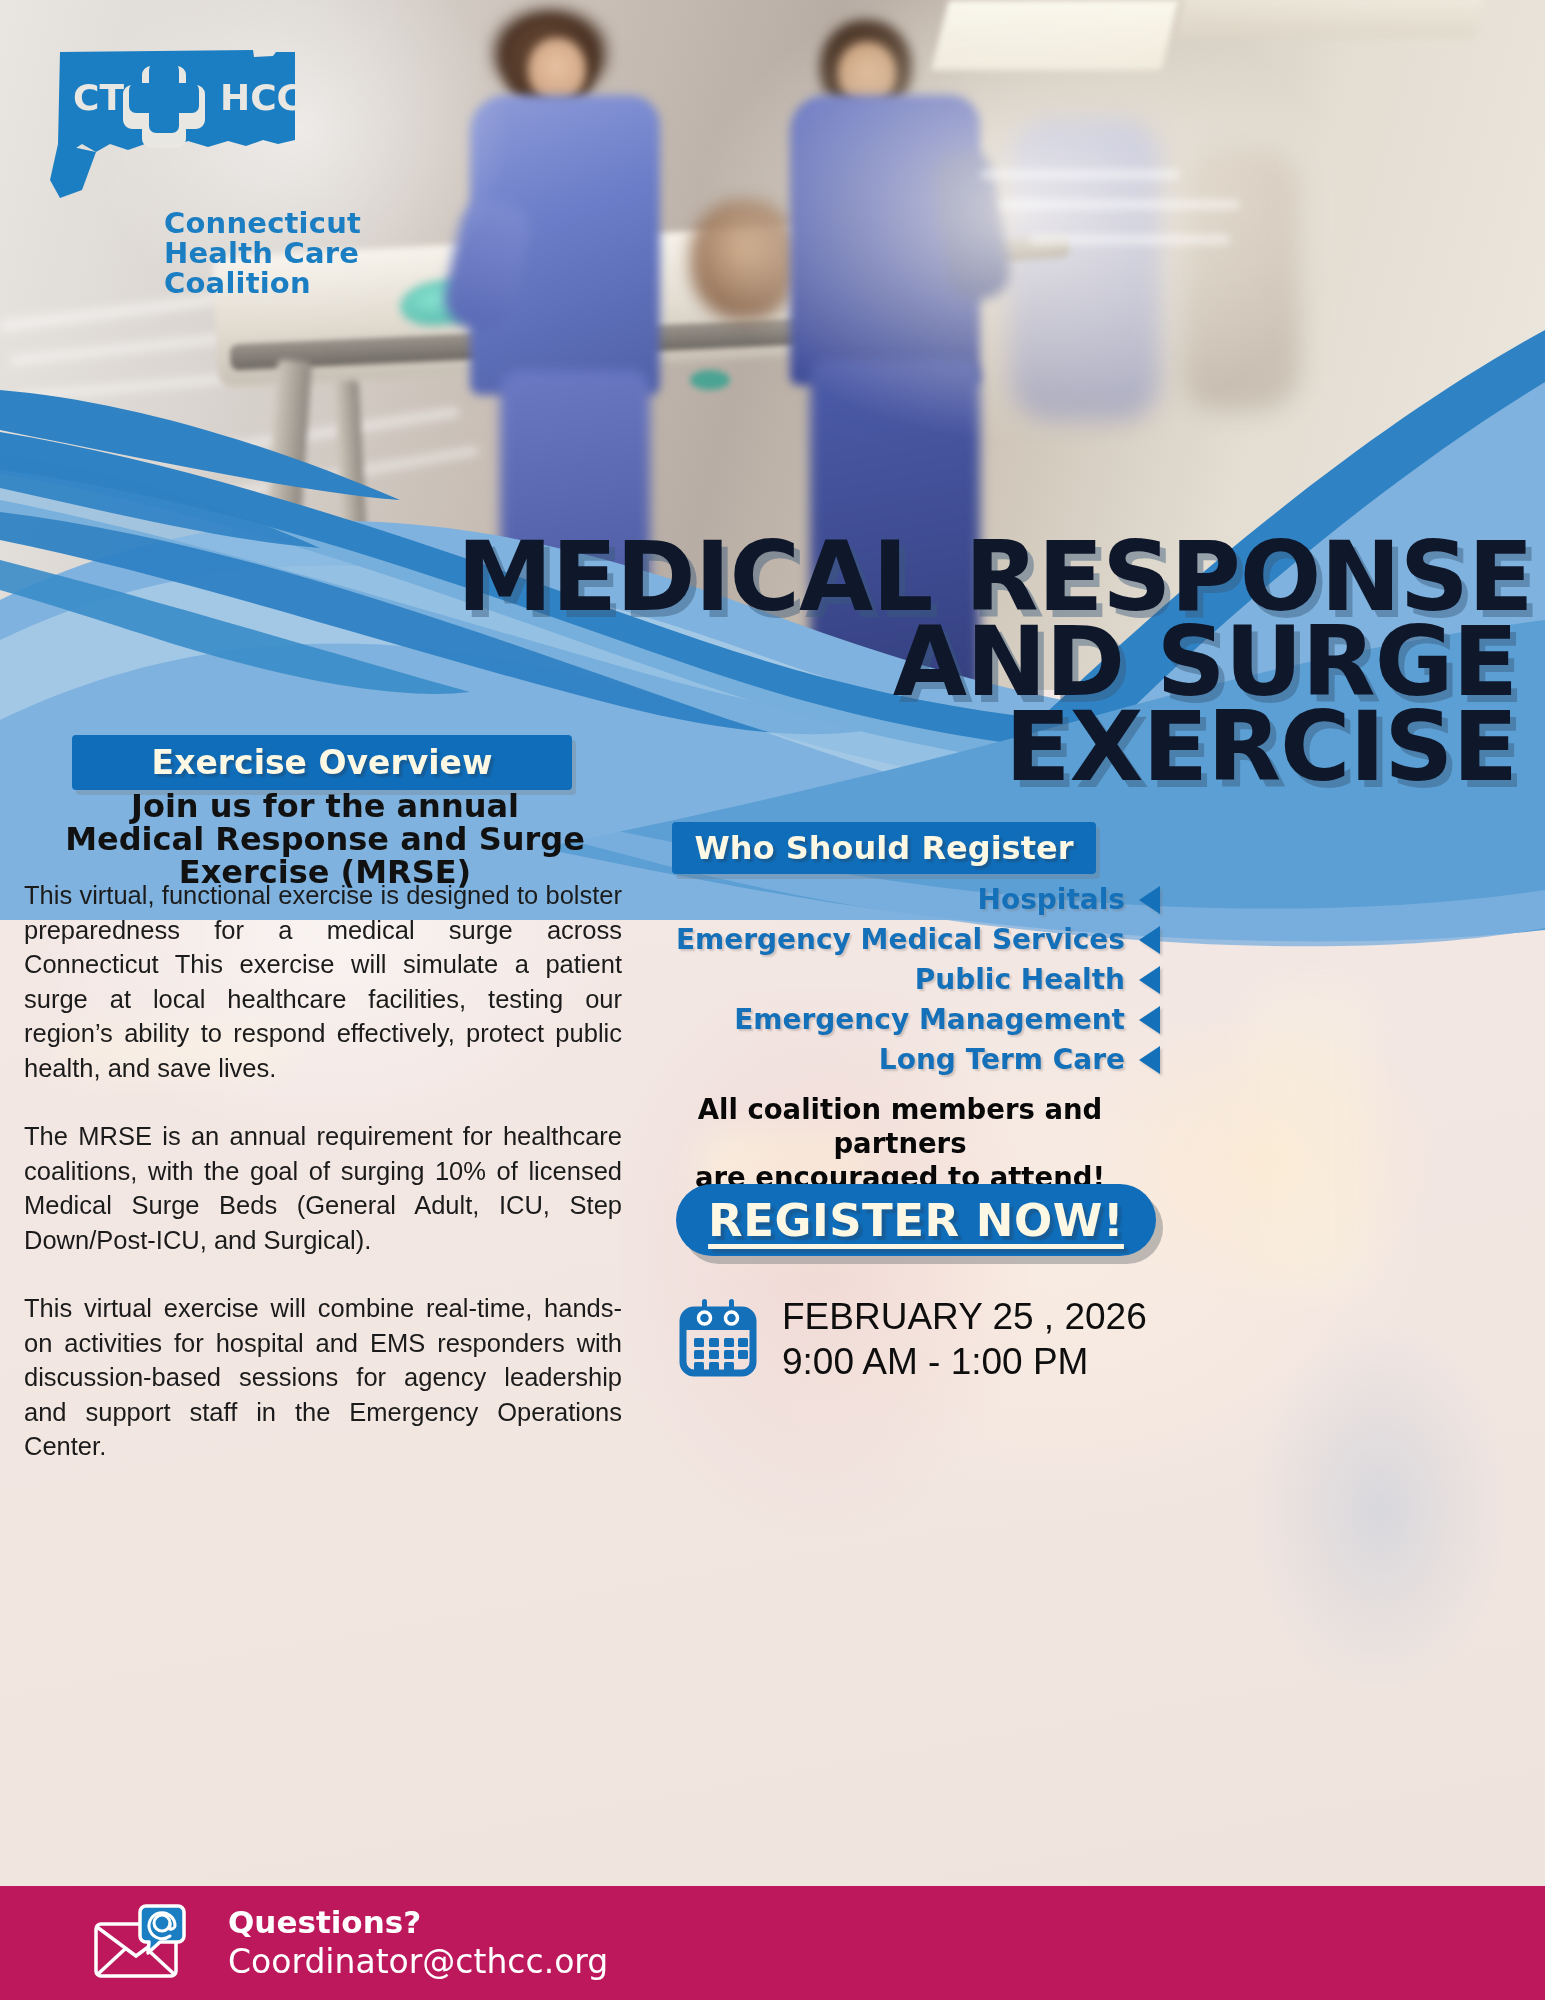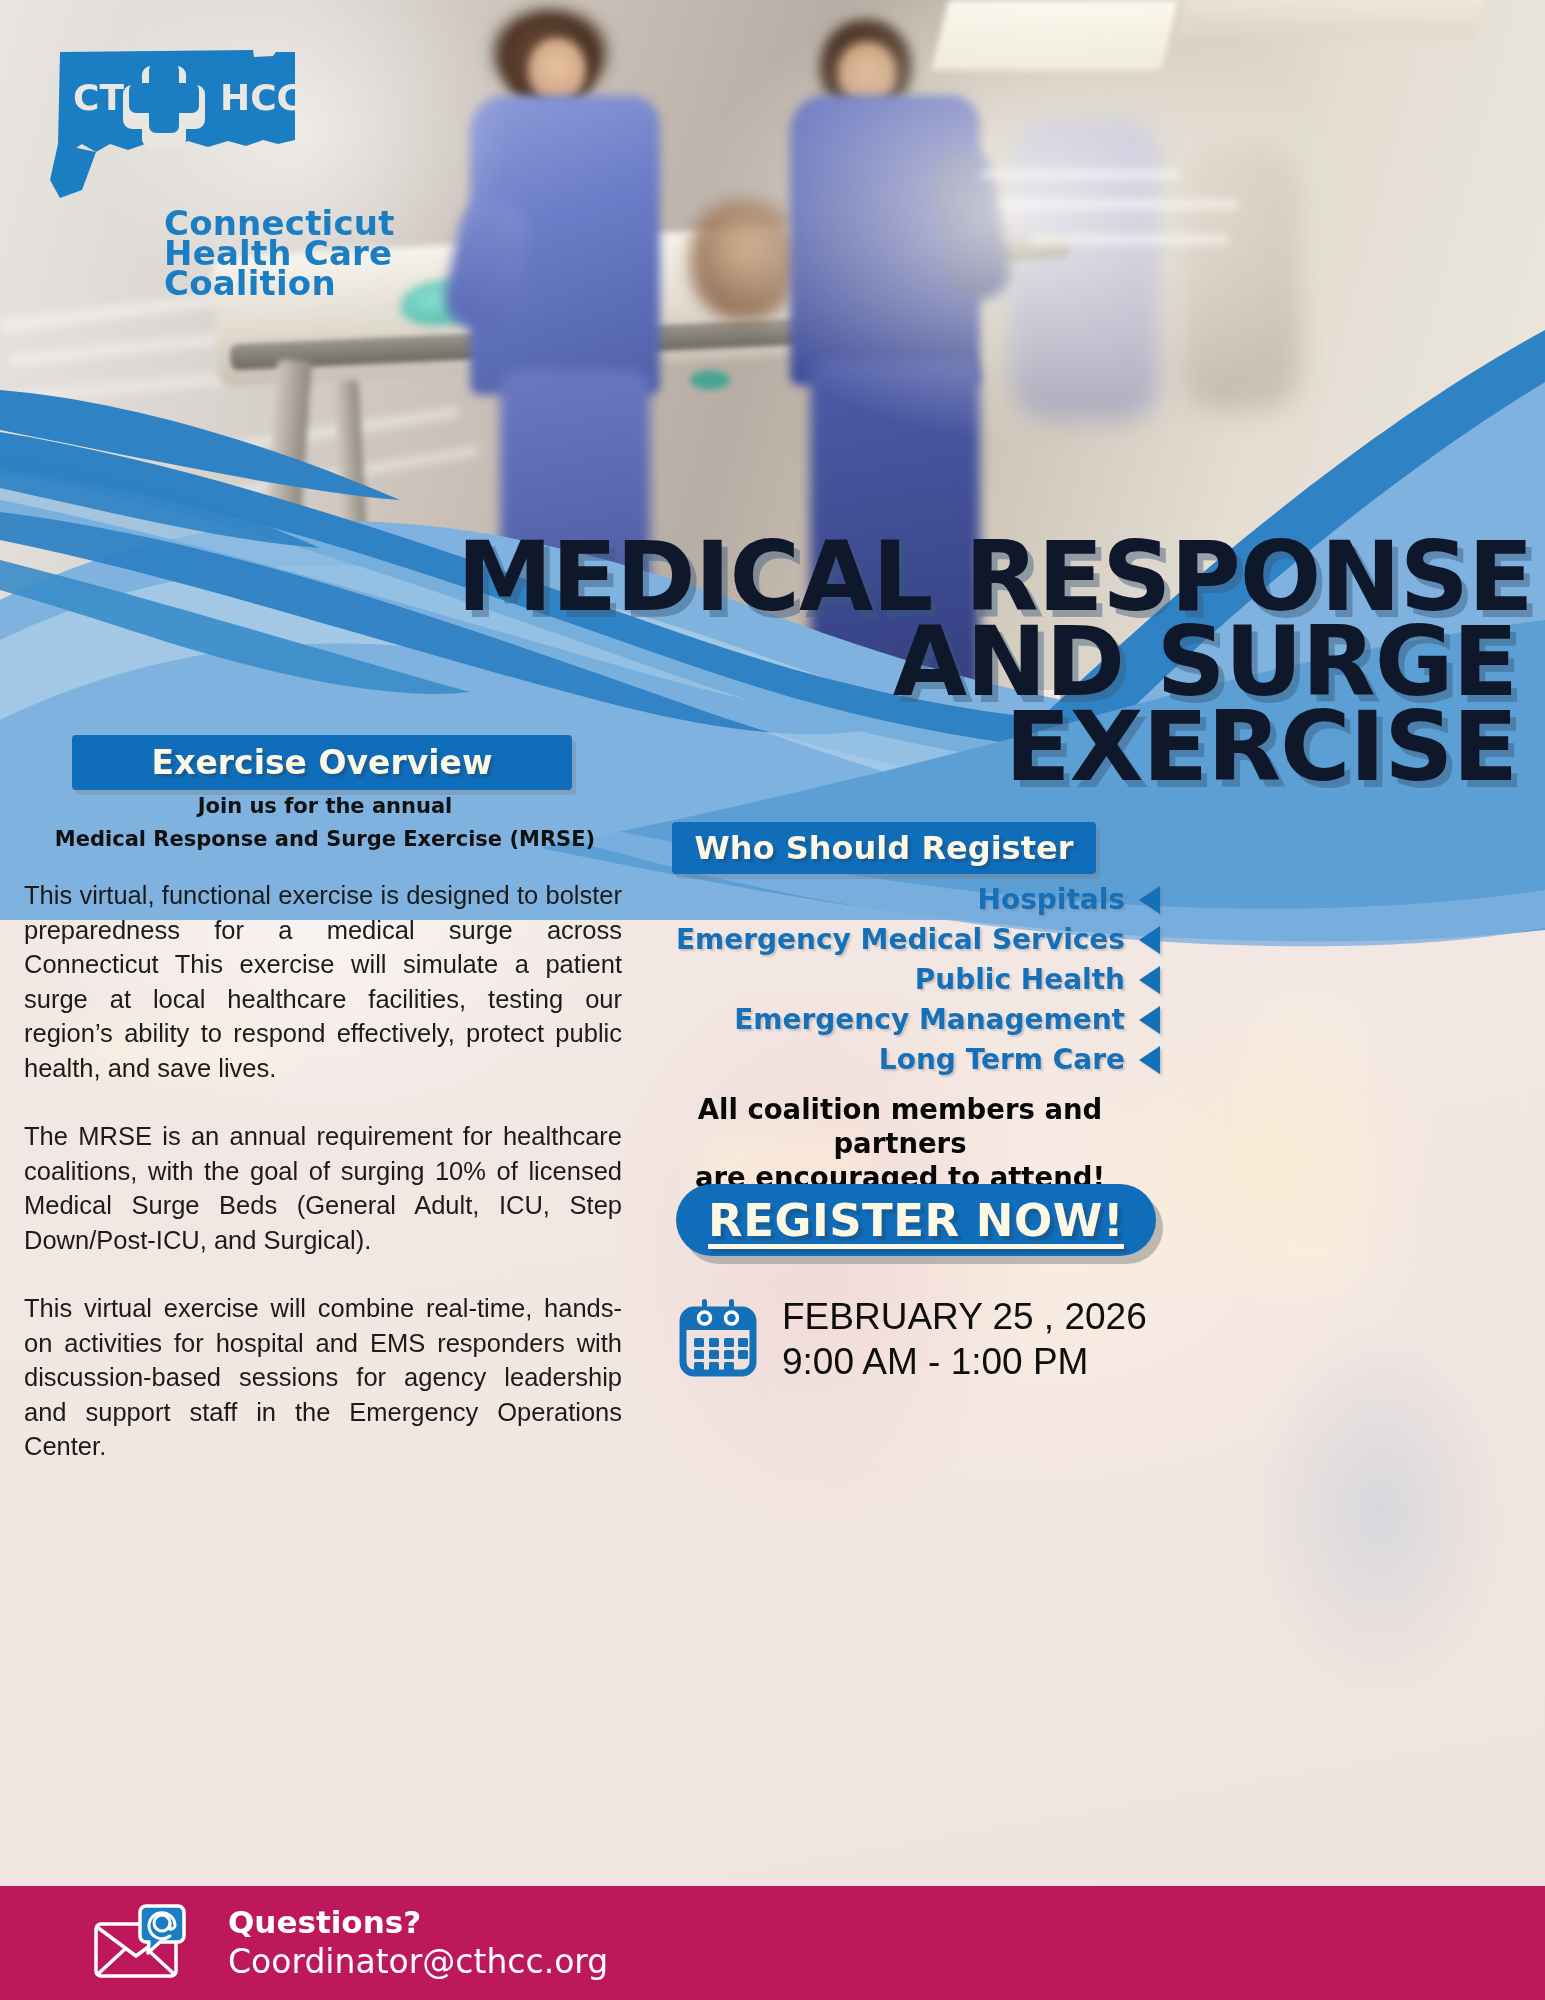--- a/index.html
+++ b/index.html
@@ -164,21 +164,21 @@
   }
   .blur-glow{
     position:absolute;background:rgba(255,247,225,.85);filter:blur(18px);border-radius:30px;
   }
 
   
   .logo{position:absolute;left:48px;top:40px;width:300px;height:230px;}
   .logo-text{
     position:absolute;left:116px;top:168px;
     font-family:"DejaVu Sans",sans-serif;
-    font-weight:bold;font-size:34px;line-height:30px;color:#1b7ec2;
+    font-weight:bold;font-size:29px;line-height:30px;color:#1b7ec2;
     letter-spacing:.2px;
   }
 
   
   .title{
     position:absolute;right:28px;top:535px;width:1060px;
     text-align:right;
     font-family:"DejaVu Sans","Liberation Sans",sans-serif;
     font-weight:bold;
     font-size:96px;line-height:85px;
@@ -200,21 +200,21 @@
     box-shadow:4px 5px 0 rgba(120,120,120,.28);
     text-shadow:3px 3px 2px rgba(40,60,80,.35);
   }
   #pill-overview{left:72px;top:735px;width:500px;height:55px;font-size:33px;}
   #pill-who{left:672px;top:822px;width:424px;height:52px;font-size:32px;}
 
   
   .subtitle{
     position:absolute;left:30px;top:790px;width:590px;text-align:center;
     font-family:"DejaVu Sans",sans-serif;font-weight:bold;
-    font-size:21px;line-height:33px;color:#111;
+    font-size:32px;line-height:33px;color:#111;
   }
 
   
   .body-copy{
     position:absolute;left:24px;top:878px;width:598px;
     font-family:"Liberation Sans",sans-serif;
     font-size:25.5px;line-height:34.5px;
     color:#1b1b1b;text-align:justify;
   }
   .body-copy p{margin:0 0 34px 0;}

